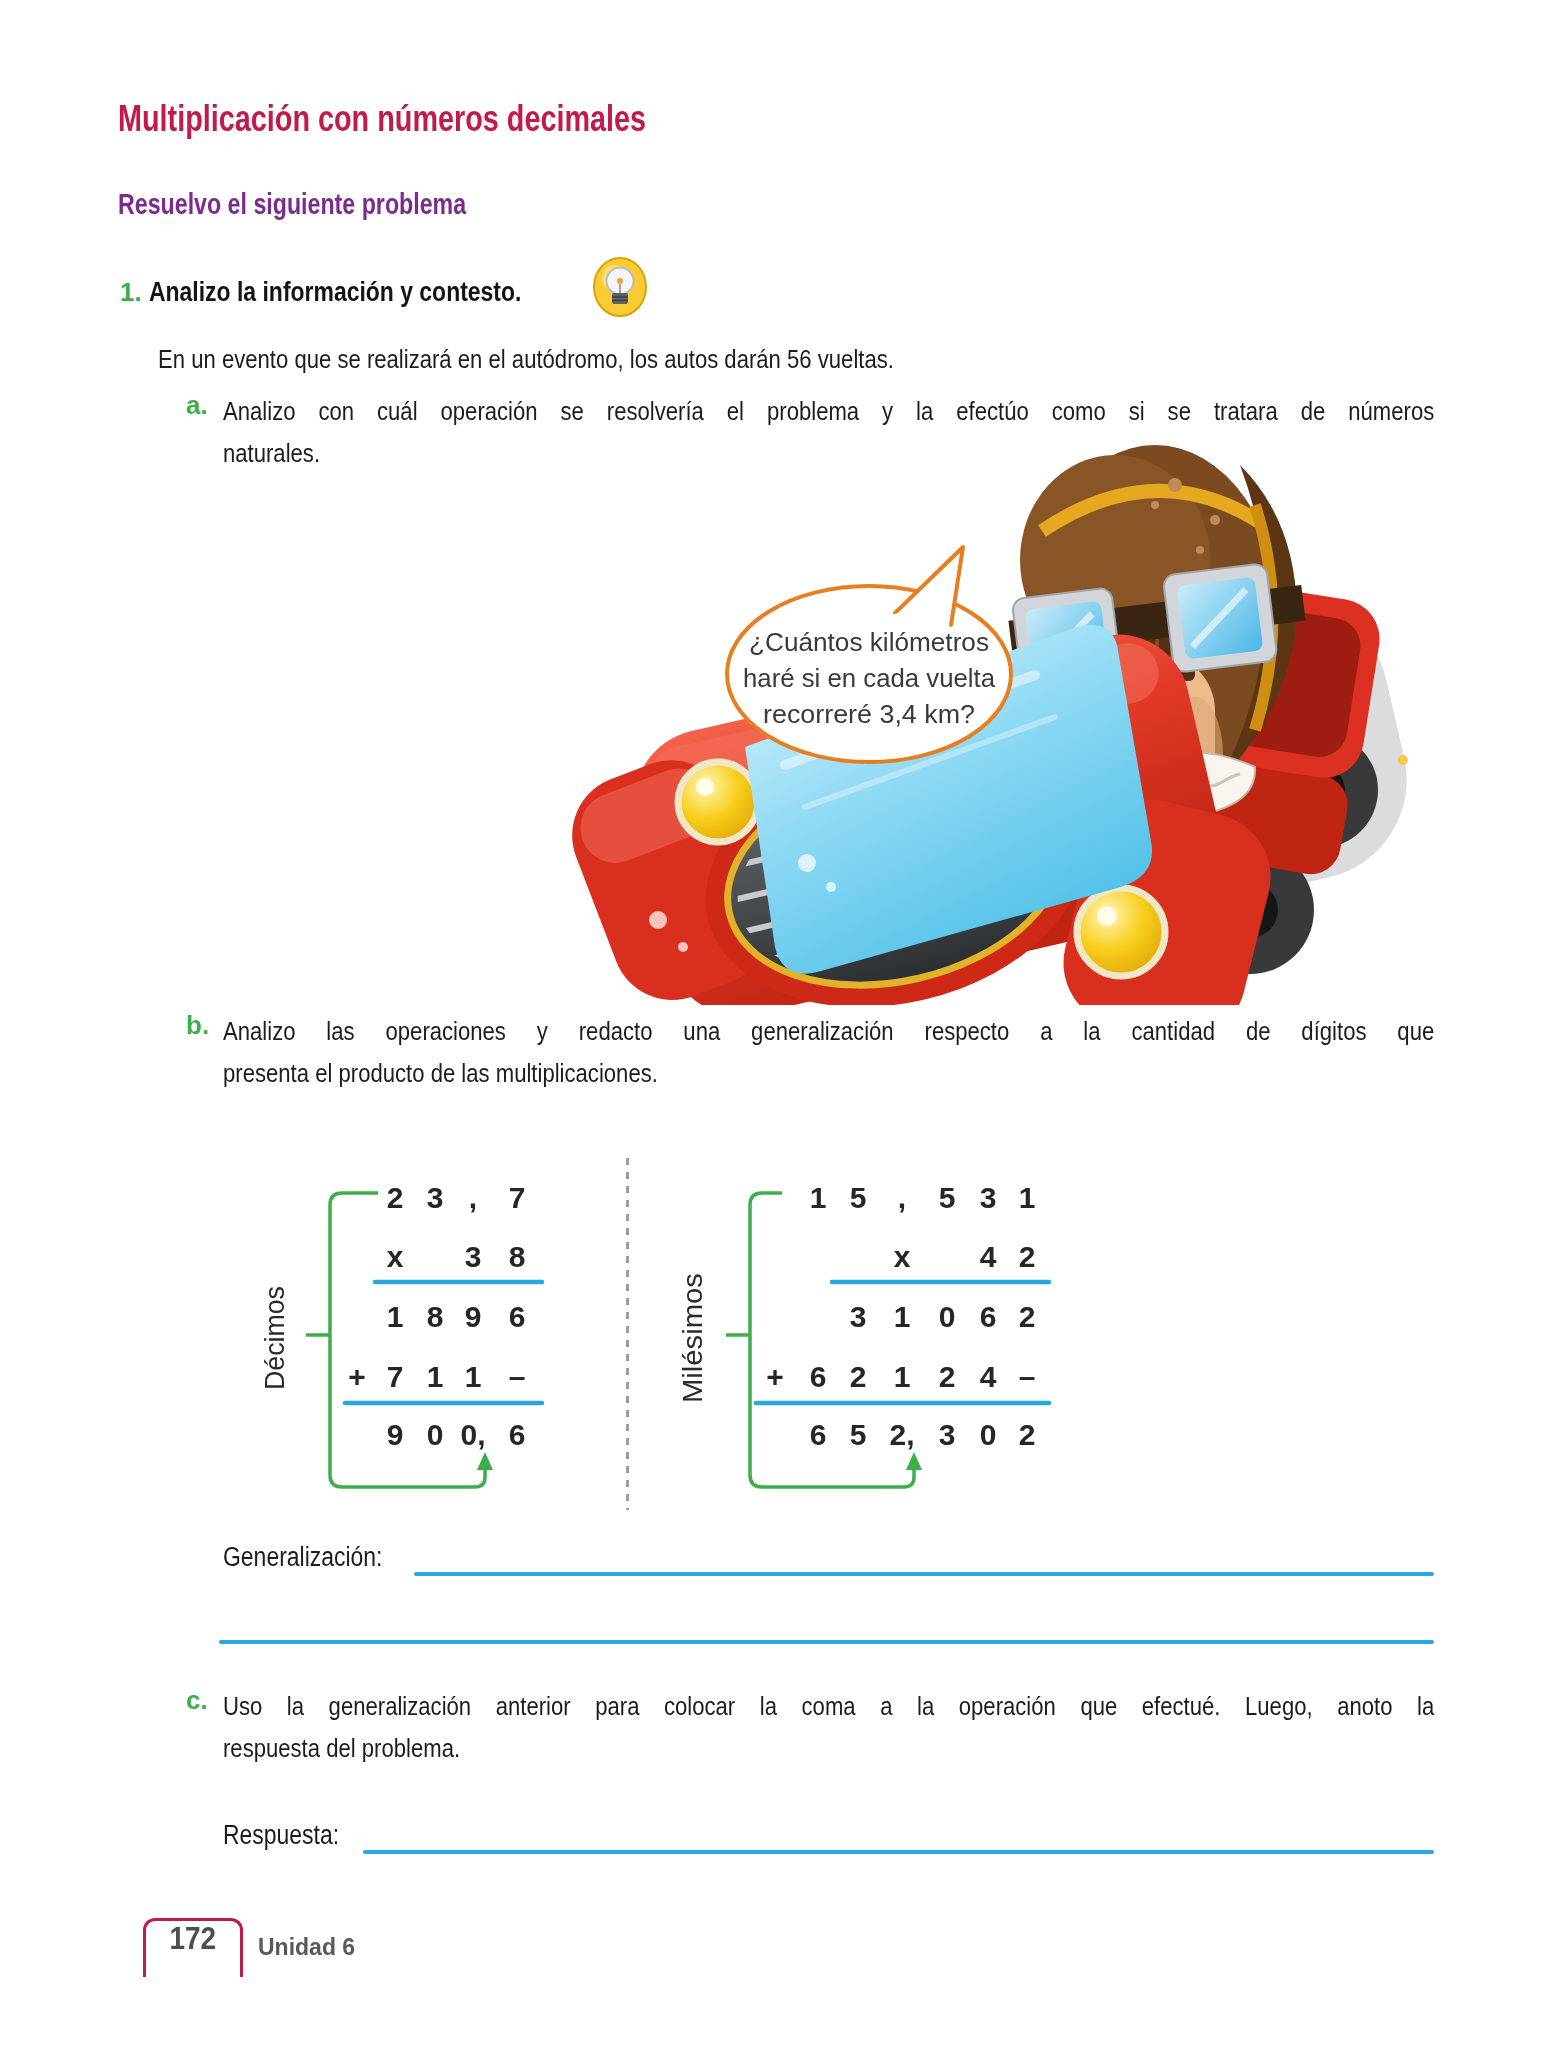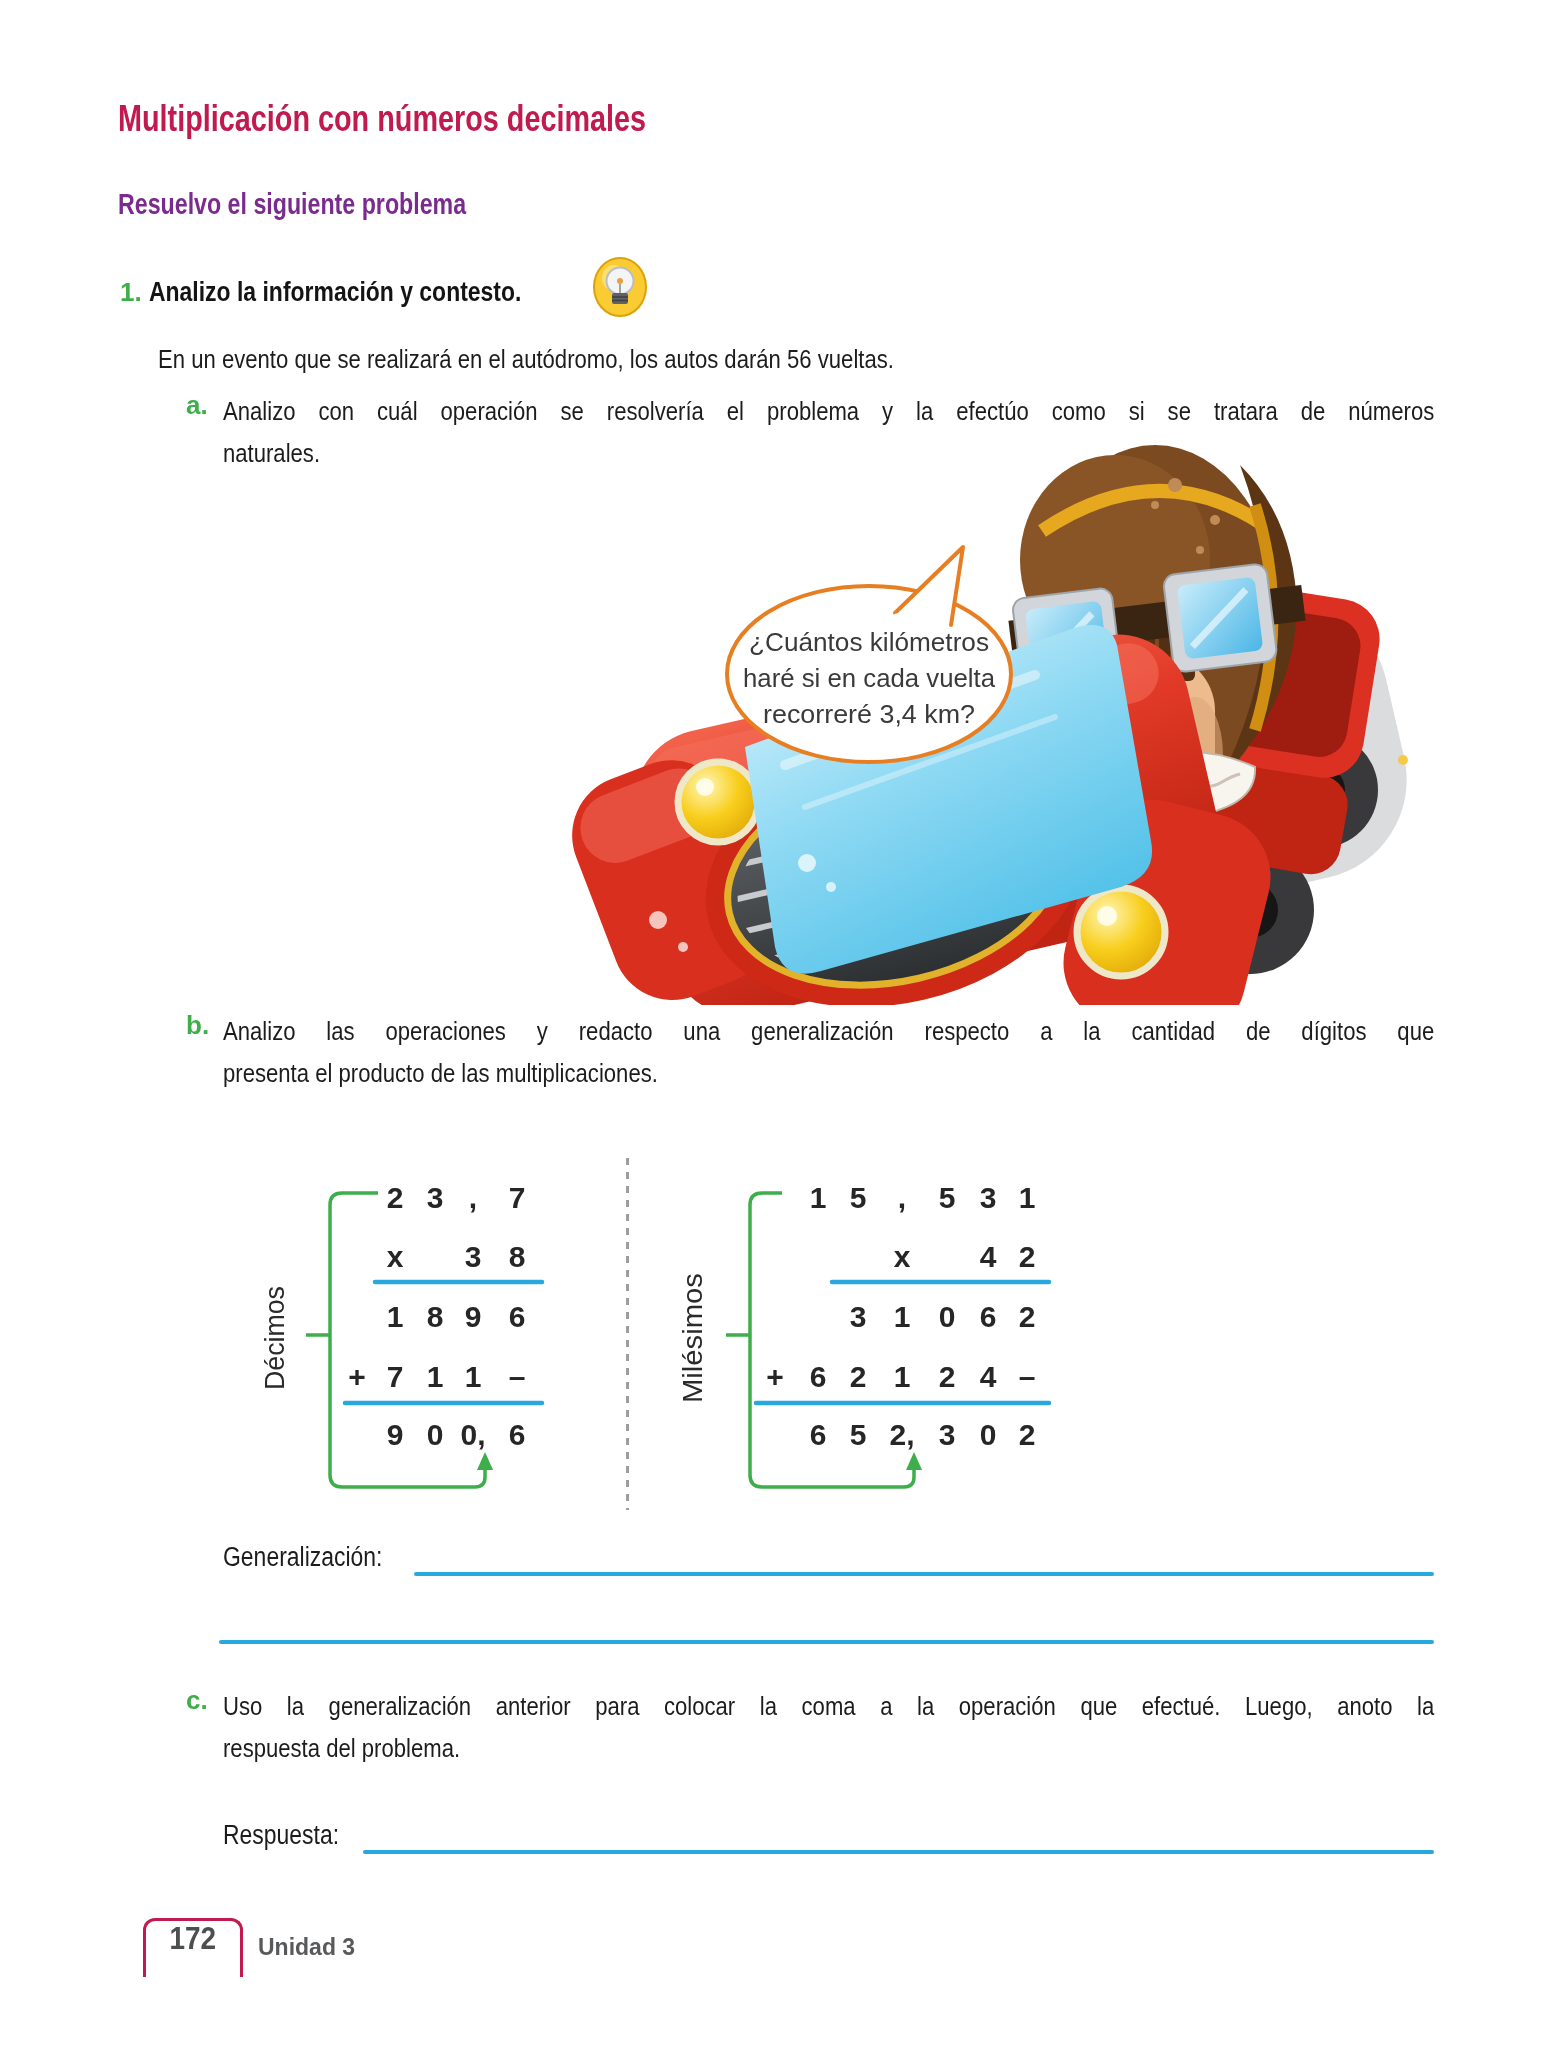--- a/index.html
+++ b/index.html
@@ -281,15 +281,15 @@
       <div class="tline jline">Uso la generalización anterior para colocar la coma a la operación que efectué. Luego, anoto la</div>
       <div class="tline">respuesta del problema.</div>
     </div>
 
   <div class="abs field-label condense" style="left:223px;top:1820px">Respuesta:</div>
   <div class="wline" style="left:363px;top:1850px;width:1071px"></div>
 
   <div class="footer-box">
     <span class="footer-num">172</span>
   </div>
-  <div class="footer-unit">Unidad 3</div>
+  <div class="footer-unit">Unidad 6</div>
 
 </div>
 
 </body></html>

